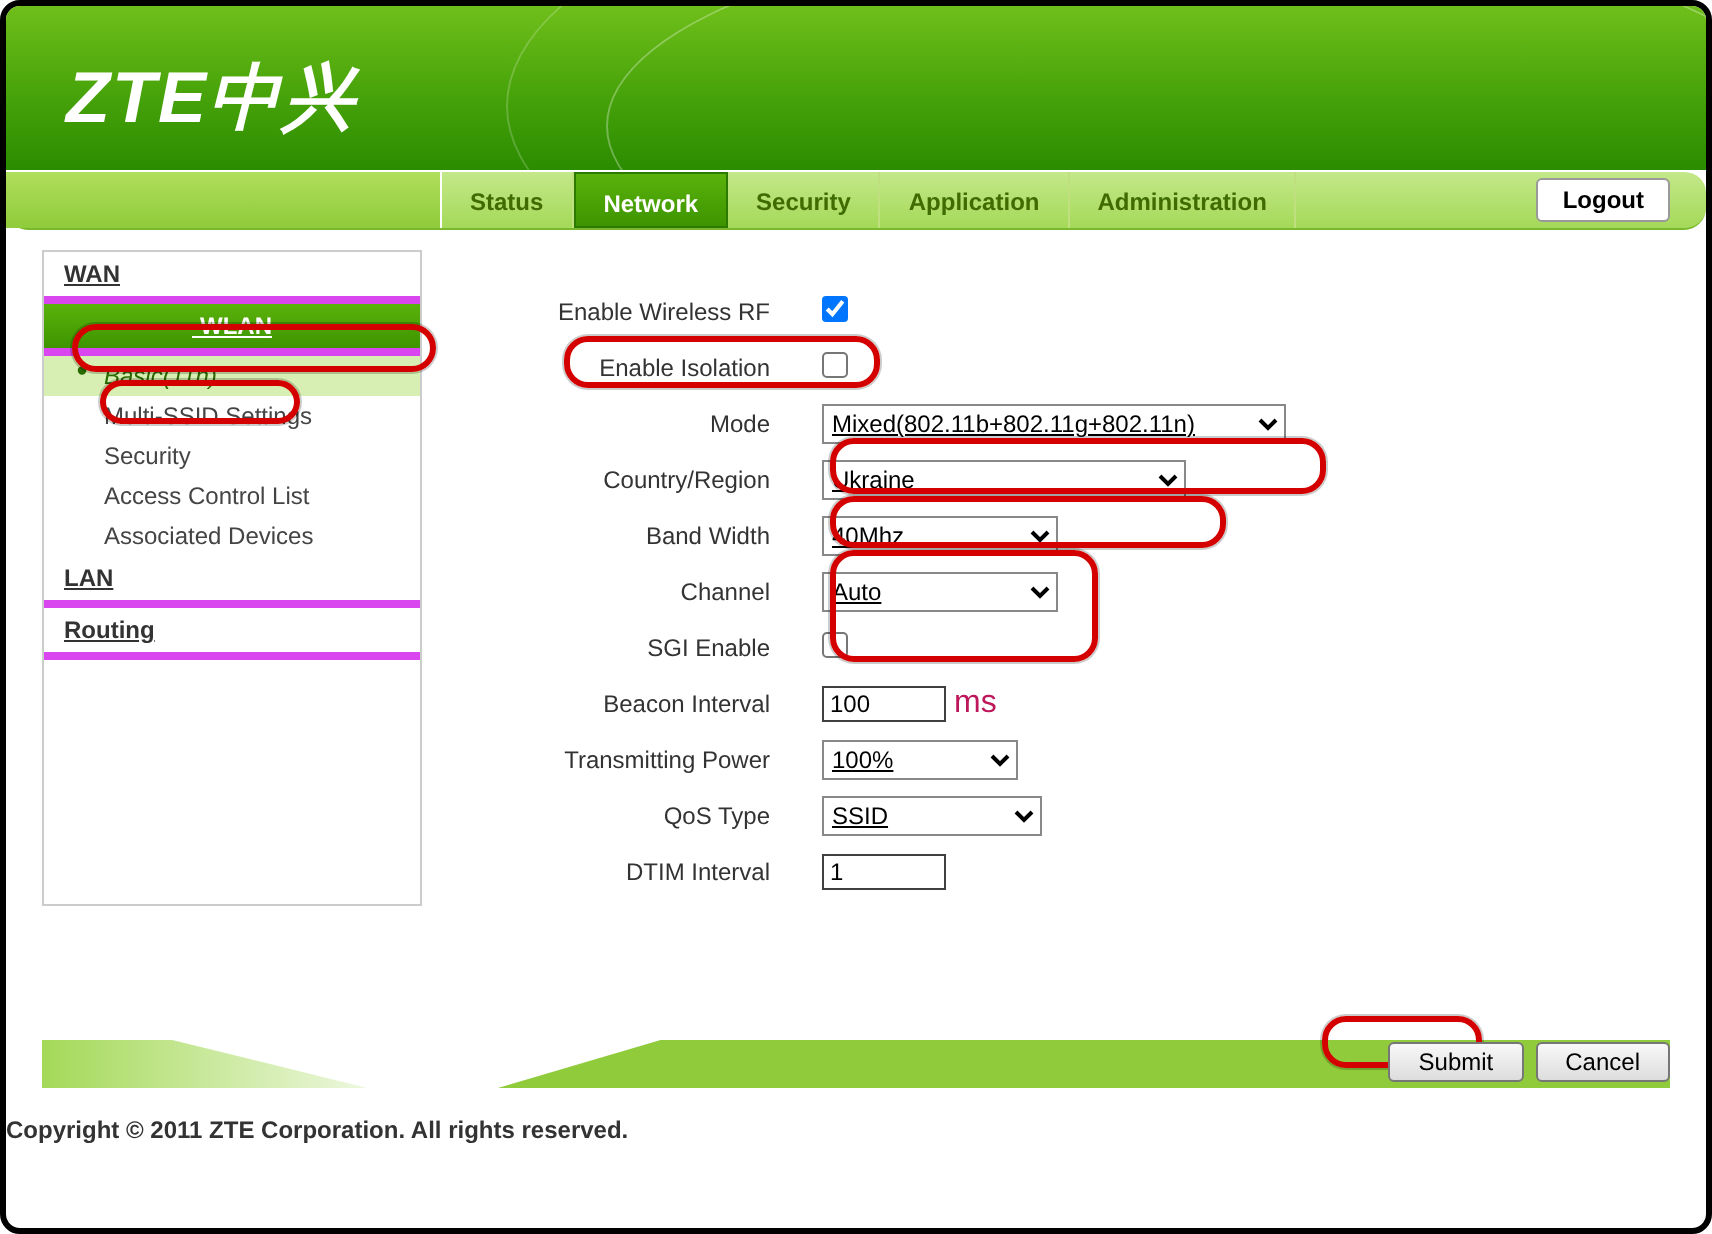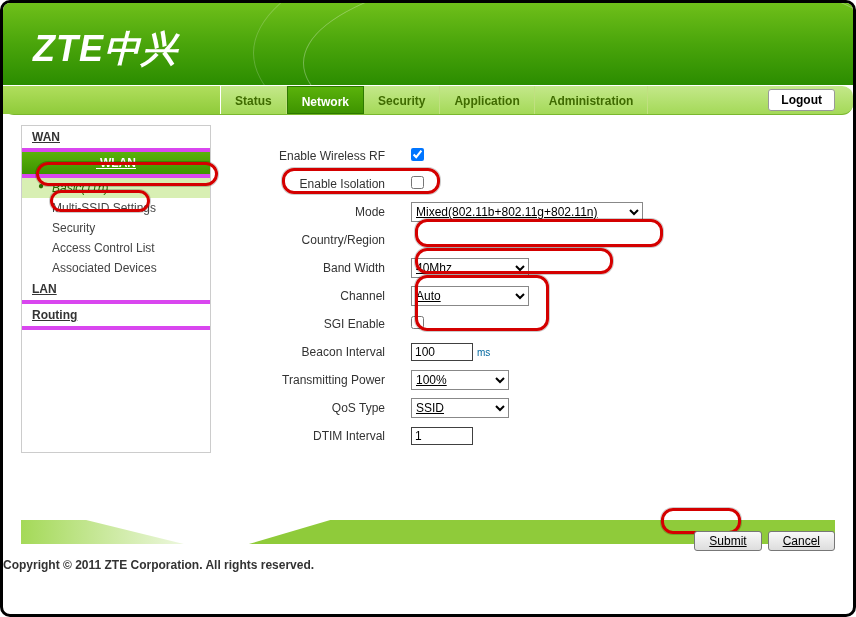--- a/index.html
+++ b/index.html
@@ -20,26 +20,26 @@
   .sidebar-cat { padding: 4px 10px; font-size: 12px; font-weight: bold; color: #333; cursor: pointer; border-bottom: 4px solid #d946ef; text-decoration: underline;}
   .sidebar-cat.active { background: linear-gradient(to bottom,#5ab20b,#3e9400); color: #fff; text-align: center; }
   .sidebar-sub { padding: 3px 12px 3px 30px; font-size: 12px; color: #444; cursor: pointer; position: relative; }
   .sidebar-sub.active { background: #d8efb3; color: #2b6a00; font-weight: normal; font-style: italic;}
   .sidebar-sub.active::before { content: "●"; color: #2b6a00; position: absolute; left: 16px; top: 2px; font-size: 10px;}
   .main { flex: 1; padding: 20px 10px 0 20px; }
   .form-row { display: flex; align-items: center; margin-bottom: 6px; height: 22px; gap: 20px;}
   .form-label { width: 160px; text-align: right; padding-right: 6px; font-size: 12px; color: #333; }
   .form-ctrl input[type=text] { border: 1px solid #404040; height: 18px; font-size: 12px; padding: 0 3px; }
   .form-ctrl select { border: 1px solid #888; height: 20px; font-size: 12px; background: #fff; text-decoration: underline;}
-  .unit { font-size: 10px; color: #0369a1; padding-left: 4px;}
+  .unit { font-size: 16px; color: #be185d; padding-left: 4px;}
   .hl { position: absolute; border: 3px solid #d40000; border-radius: 12px; pointer-events: none; box-shadow: 0 0 0 1px rgba(0,0,0,0.2);}
   .footer-stripe { position: absolute; bottom: 70px; left: 18px; right: 18px; height: 24px; }
   .footer-stripe-bg { position: absolute; inset: 0; background: linear-gradient(to right, #a4d958 0%, #fff 25%, #8fcb3a 75%, #8fcb3a 100%); clip-path: polygon(0 0, 8% 0, 20% 100%, 0 100%); }
   .footer-stripe-bg2 { position: absolute; inset: 0; background: #8fcb3a; clip-path: polygon(28% 100%, 38% 0, 100% 0, 100% 100%);}
-  .footer-btns { position: absolute; right: 0; top: 11px; display: flex; gap: 6px; z-index: 2; text-decoration: underline;}
+  .footer-btns { position: absolute; right: 0; top: 1px; display: flex; gap: 6px; z-index: 2;}
   .footer-btn { background: linear-gradient(to bottom,#f8f8f8,#ddd); border: 1px solid #777; border-radius: 3px; padding: 2px 14px; font-size: 12px; cursor: pointer; }
   .copyright { position: absolute; bottom: 42px; left: 0; right: 0; font-size: 12px; color: #333; font-weight: bold;}
 </style>
 </head>
 <body>
 
 <div class="frame">
   <div class="banner">
     <div class="banner-curve"></div>
     <div class="banner-curve2"></div>
@@ -79,20 +79,21 @@
       <div class="form-row">
         <div class="form-label">Enable Isolation</div>
         <div class="form-ctrl"><input type="checkbox" style=""></div>
       </div>
       <div class="form-row">
         <div class="form-label">Mode</div>
         <div class="form-ctrl"><select style="width:232px"><option>Mixed(802.11b+802.11g+802.11n)</option></select></div>
       </div>
       <div class="form-row">
         <div class="form-label">Country/Region</div>
+        <div class="form-ctrl"><select style="width:182px"><option>Ukraine</option></select></div>
       </div>
       <div class="form-row">
         <div class="form-label">Band Width</div>
         <div class="form-ctrl"><select style="width:118px"><option>40Mhz</option></select></div>
       </div>
       <div class="form-row">
         <div class="form-label">Channel</div>
         <div class="form-ctrl"><select style="width:118px"><option>Auto</option></select></div>
       </div>
       <div class="form-row">
@@ -102,21 +103,21 @@
       <div class="form-row">
         <div class="form-label">Beacon Interval</div>
         <div class="form-ctrl"><input type="text" style="width: 62px;" value="100"><span class="unit">ms</span></div>
       </div>
       <div class="form-row">
         <div class="form-label">Transmitting Power</div>
         <div class="form-ctrl"><select style="width:98px"><option>100%</option></select></div>
       </div>
       <div class="form-row">
         <div class="form-label">QoS Type</div>
-        <div class="form-ctrl"><select style="width:98px"><option>SSID</option></select></div>
+        <div class="form-ctrl"><select style="width:110px"><option>SSID</option></select></div>
       </div>
       <div class="form-row">
         <div class="form-label">DTIM Interval</div>
         <div class="form-ctrl"><input type="text" style="width: 62px;" value="1"></div>
       </div>
     </div>
   </div>
 
   <div class="footer-stripe">
     <div class="footer-stripe-bg"></div>

